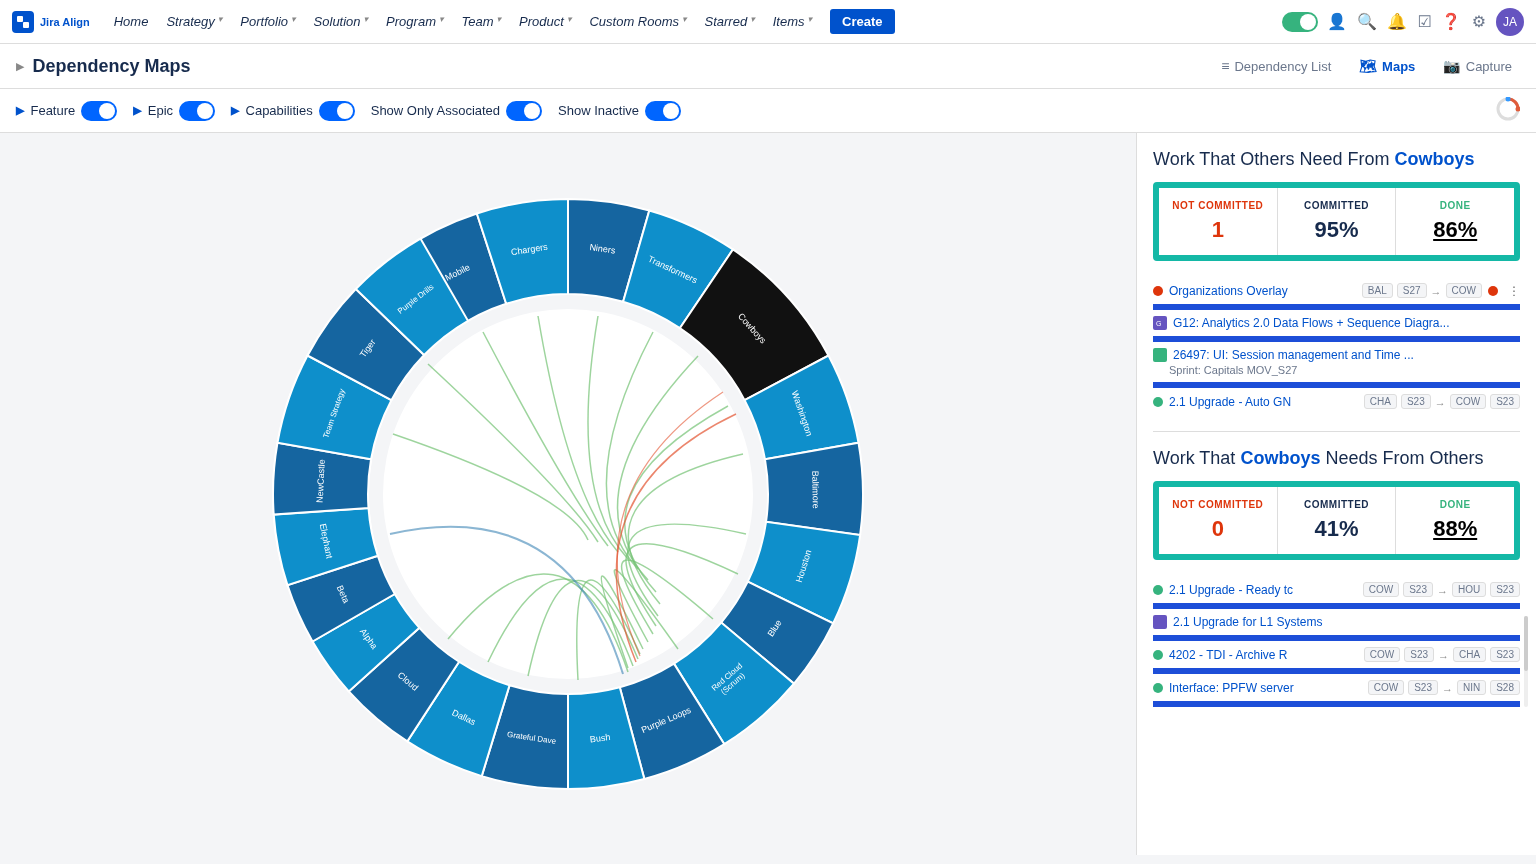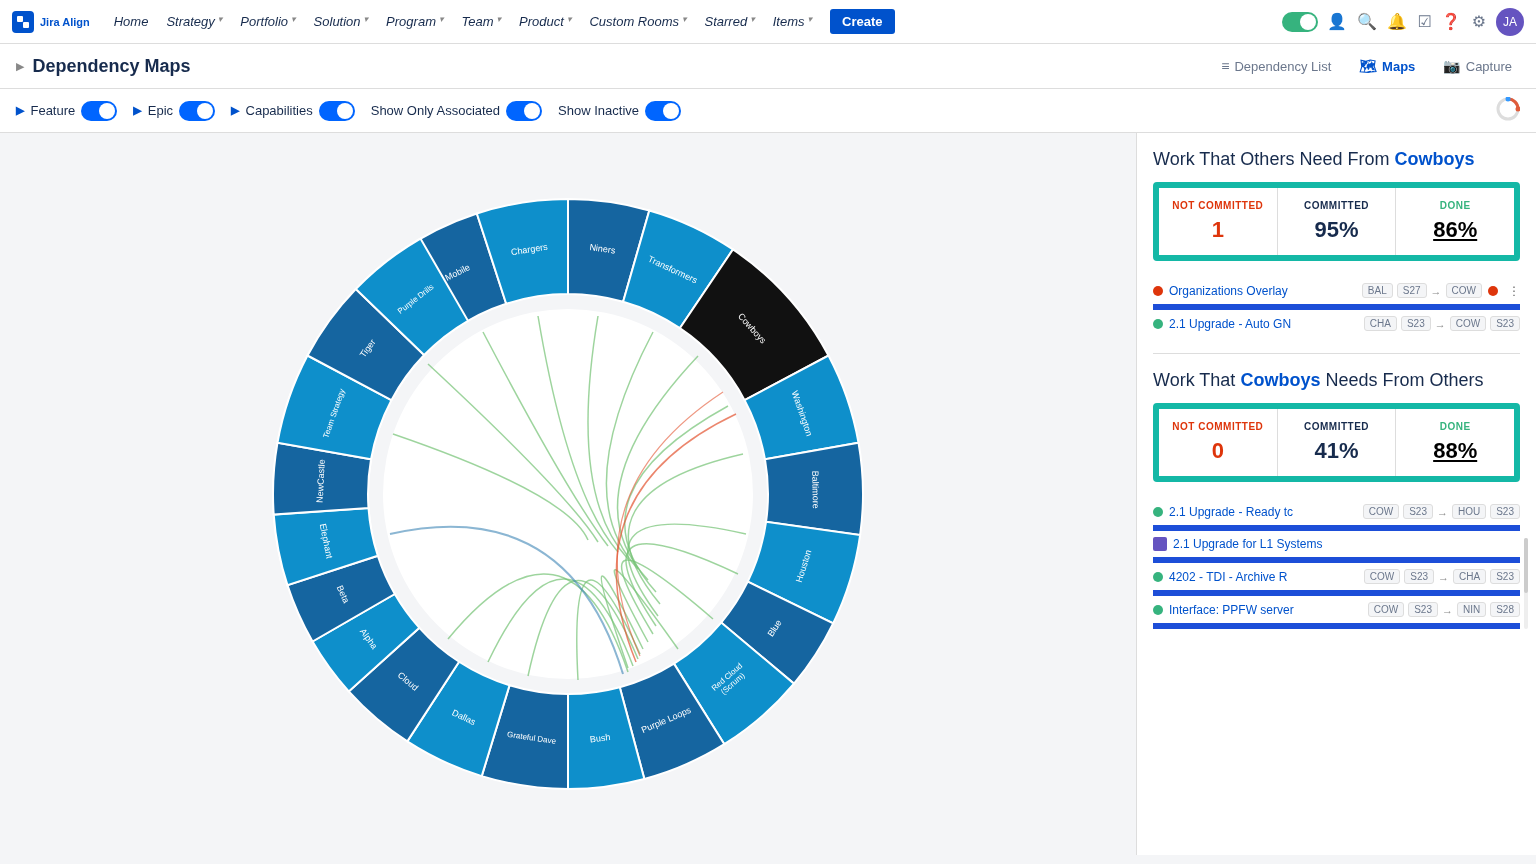--- a/index.html
+++ b/index.html
@@ -367,22 +367,44 @@
                 <span class="dep-tag">BAL</span>
                 <span class="dep-tag">S27</span>
                 <span class="dep-arrow">→</span>
                 <span class="dep-tag">COW</span>
                 <div class="dep-dot red" style="margin-left:2px;"></div>
               </div>
               <div style="margin-left:4px;cursor:pointer;color:#666;">⋮</div>
             </div>
           </div>
 
-
-
+          <div class="dep-item">
+            <div class="dep-main-row">
+              <div style="width:14px;height:14px;background:#6554c0;border-radius:2px;flex-shrink:0;display:flex;align-items:center;justify-content:center;">
+                <svg width="10" height="10" viewBox="0 0 10 10">
+                    <rect width="10" height="10" fill="#6554c0" rx="1"></rect>
+                    <text x="1" y="8" font-size="7" fill="white">G</text>
+                  </svg>
+              </div>
+              <span class="dep-title">G12: Analytics 2.0 Data Flows + Sequence Diagra...</span>
+            </div>
+          </div>
+
+
+          <div class="dep-item">
+            <div class="dep-main-row">
+              <div style="width:14px;height:14px;background:#36b37e;border-radius:2px;flex-shrink:0;display:flex;align-items:center;justify-content:center;">
+                <svg width="10" height="10" viewBox="0 0 10 10">
+                    <rect width="10" height="10" fill="#36b37e" rx="1"></rect>
+                  </svg>
+              </div>
+              <span class="dep-title">26497: UI: Session management and Time ...</span>
+            </div>
+            <div class="dep-sub">Sprint: Capitals MOV_S27</div>
+          </div>
 
           <div class="dep-item">
             <div class="dep-main-row">
               <div class="dep-dot green"></div>
               <span class="dep-title">2.1 Upgrade - Auto GN</span>
               <div class="dep-tags">
                 <span class="dep-tag">CHA</span>
                 <span class="dep-tag">S23</span>
                 <span class="dep-arrow">→</span>
                 <span class="dep-tag">COW</span>

